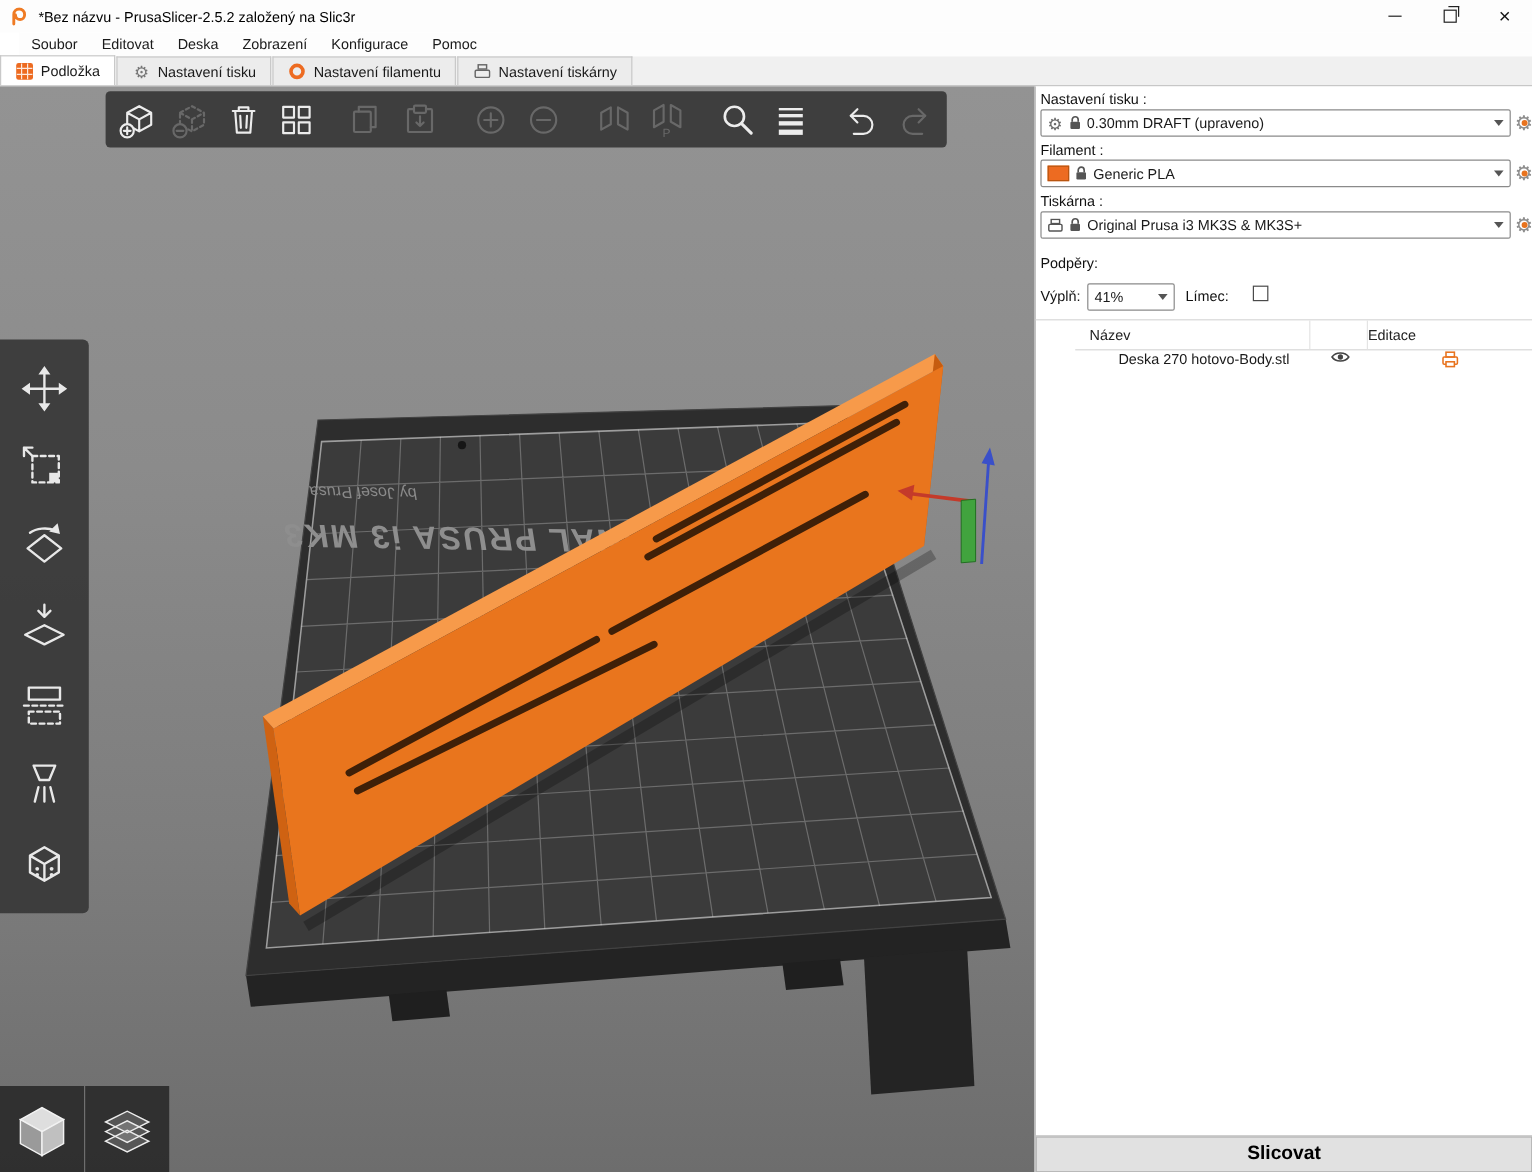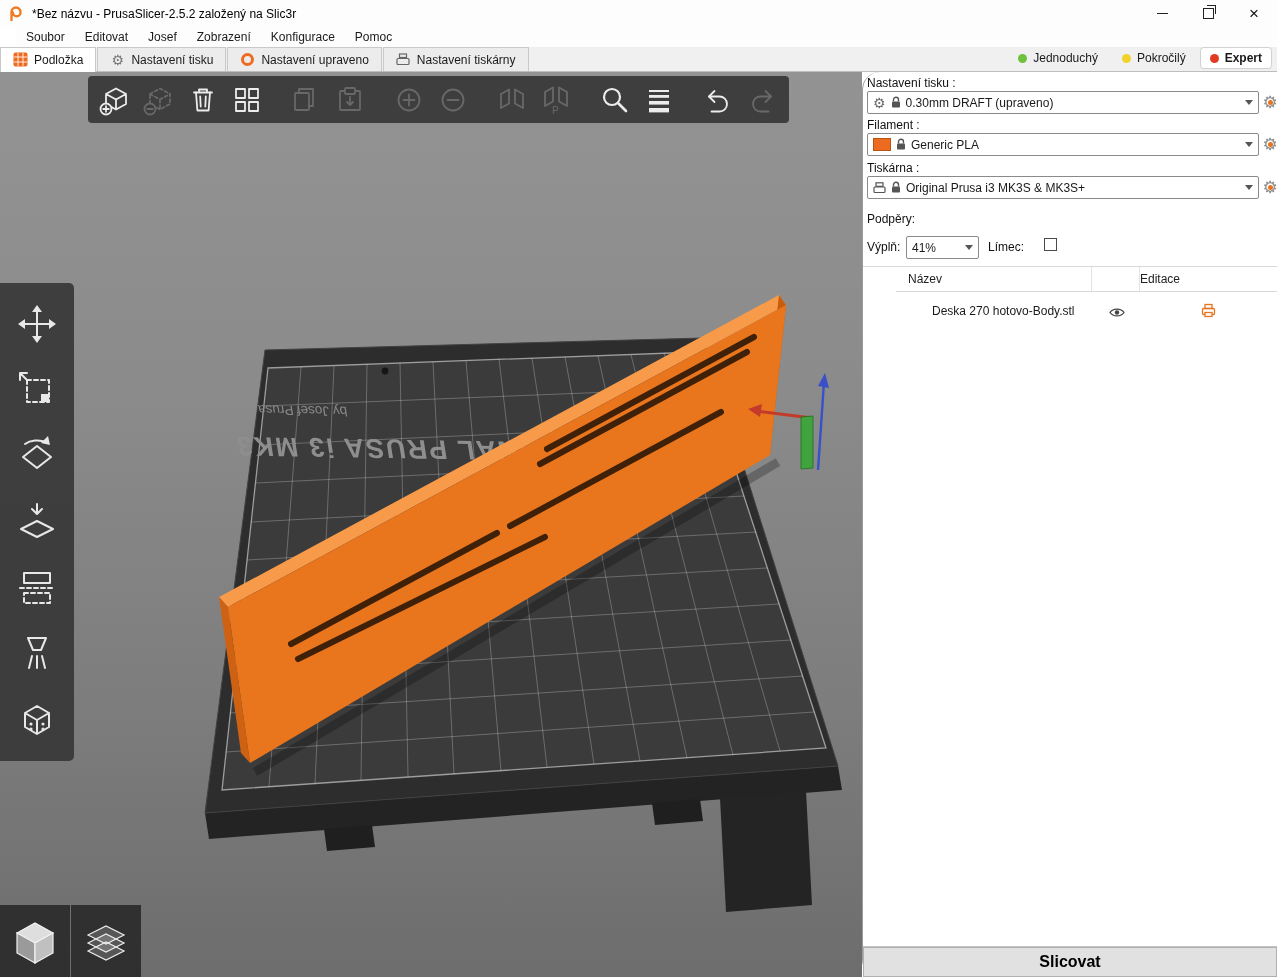--- a/index.html
+++ b/index.html
@@ -17,21 +17,21 @@
   .win-btn{width:46px;height:27px;display:flex;align-items:center;justify-content:center;color:#222;}
   .glyph-min{width:11px;height:1px;background:#222;display:block;}
   .glyph-restore{width:9px;height:9px;border:1px solid #222;position:relative;background:#fdfdfd;display:block;}
   .glyph-restore::before{content:"";position:absolute;top:-4px;left:3px;width:8px;height:8px;border:1px solid #222;border-bottom:none;border-left:none;}
   .glyph-close{font-size:17px;line-height:17px;color:#111;}
   
   .menubar{position:absolute;left:16px;top:27px;width:1277px;height:20px;background:#fdfdfd;display:flex;}
   .menu-item{padding:0 10px;line-height:20px;cursor:default;}
   
   .tabbar{position:absolute;left:0;top:47px;width:1277px;height:25px;background:#f0f0f0;
-    border-bottom:1px solid #bdbdbd;display:flex;align-items:center;box-sizing:border-box;}
+    border-bottom:1px solid #bdbdbd;display:flex;align-items:flex-end;box-sizing:border-box;}
   .tab{display:flex;align-items:center;gap:6px;padding:0 12px;height:24px;
     border:1px solid #c9c9c9;border-bottom:none;background:#ececec;box-sizing:border-box;margin-right:1px;}
   .tab.active{background:#fff;height:25px;}
   .tab-ico{width:15px;height:15px;display:inline-flex;align-items:center;justify-content:center;}
   .gear-glyph{font-size:14px;color:#767676;line-height:1;}
   .filament-ring{width:11px;height:11px;border:3px solid #ed6b21;border-radius:50%;box-sizing:content-box;width:7px;height:7px;}
   .modes{margin-left:auto;display:flex;align-items:center;gap:6px;margin-right:6px;margin-bottom:2px;}
   .mode{display:flex;align-items:center;gap:6px;padding:3px 9px;border-radius:3px;}
   .mode.active{background:#fff;box-shadow:0 0 0 1px #d2d2d2;font-weight:bold;}
   .dot{width:9px;height:9px;border-radius:50%;display:inline-block;}
@@ -51,41 +51,41 @@
   
   .toolbar-left{position:absolute;left:0;top:211px;width:74px;background:rgba(56,56,56,0.93);
     border-radius:0 5px 5px 0;padding:8px 0;display:flex;flex-direction:column;align-items:center;}
   .gz{width:62px;height:66px;display:flex;align-items:center;justify-content:center;border-radius:4px;}
   .gz svg{fill:none;stroke:#e8e8e8;stroke-width:2;stroke-linecap:round;stroke-linejoin:round;display:block;}
   
   .toolbar-view{position:absolute;left:0;bottom:0;display:flex;}
   .vb{width:70px;height:72px;background:rgba(42,42,42,0.92);display:flex;align-items:center;justify-content:center;margin-right:1px;}
   
   .sidebar{position:absolute;left:862px;top:0;width:415px;height:905px;background:#fff;
-    border-left:1px solid #9a9a9a;box-sizing:border-box;border-radius:18px;}
+    border-left:1px solid #9a9a9a;box-sizing:border-box;}
   .sb-label{position:absolute;left:4px;color:#111;}
   .combo{height:23px;border:1px solid #8a8a8a;border-radius:2px;background:#fff;
     display:flex;align-items:center;padding:0 5px;gap:5px;box-sizing:border-box;}
   .combo .txt{flex:1;white-space:nowrap;overflow:hidden;}
   .chev{width:0;height:0;border-left:4px solid transparent;border-right:4px solid transparent;border-top:5px solid #555;flex:0 0 auto;}
   .preset-row{position:absolute;left:4px;display:flex;align-items:center;}
   .preset-row .combo{width:392px;}
   .gear-btn{position:relative;width:18px;height:18px;margin-left:2px;display:flex;align-items:center;justify-content:center;
     font-size:17px;color:#8e8e8e;line-height:1;}
   .gear-btn::after{content:"";position:absolute;left:50%;top:50%;width:5px;height:5px;margin:-2.5px 0 0 -2.5px;border-radius:50%;background:#e8731e;}
   .swatch{width:18px;height:13px;background:#ed6b21;border:1px solid #b85510;box-sizing:border-box;flex:0 0 auto;}
   .combo-gear{font-size:14px;color:#6a6a6a;line-height:1;flex:0 0 auto;}
   .checkbox{width:13px;height:13px;border:1px solid #4a4a4a;background:#fff;box-sizing:border-box;}
   
   .obj-table{position:absolute;left:0;right:0;top:194px;border-top:1px solid #d8d8d8;padding-left:33px;}
   .obj-head{display:flex;height:24px;align-items:center;border-bottom:1px solid #d8d8d8;color:#222;}
   .obj-head .c-name{flex:1;padding-left:12px;border-right:1px solid #e4e4e4;height:100%;display:flex;align-items:center;}
   .obj-head .c-eye{width:47px;border-right:1px solid #e4e4e4;height:100%;}
   .obj-head .c-edit{width:137px;}
-  .obj-row{display:flex;height:26px;align-items:flex-end;}
+  .obj-row{display:flex;height:26px;align-items:flex-start;}
   .obj-row .r-name{flex:1;padding-left:36px;display:flex;align-items:center;}
   .obj-row .cell-eye{width:47px;display:flex;justify-content:center;}
   .obj-row .cell-edit{width:137px;display:flex;justify-content:center;}
   
   .slice-bar{position:absolute;left:0;right:0;bottom:0;height:30px;border-top:1px solid #c4c4c4;}
   .slice-btn{width:100%;height:100%;background:#e1e1e1;border:1px solid #b0b0b0;box-sizing:border-box;
     font-weight:bold;font-size:16px;display:flex;align-items:center;justify-content:center;color:#000;}
 </style>
 </head>
 <body>
@@ -104,21 +104,21 @@
       </div>
     <div class="win-btn">
         <span class="glyph-close">×</span>
       </div>
   </div>
 </div>
 
 <div class="menubar">
   <span class="menu-item">Soubor</span>
   <span class="menu-item">Editovat</span>
-  <span class="menu-item">Josef</span>
+  <span class="menu-item">Deska</span>
   <span class="menu-item">Zobrazení</span>
   <span class="menu-item">Konfigurace</span>
   <span class="menu-item">Pomoc</span>
 </div>
 
 <div class="tabbar">
   <div class="tab active">
     <span class="tab-ico">
       <svg width="15" height="15" viewBox="0 0 15 15">
           <rect x="0.5" y="0.5" width="14" height="14" rx="2" fill="#ed6b21"></rect>
@@ -128,44 +128,30 @@
     <span>Podložka</span>
   </div>
   <div class="tab">
     <span class="tab-ico gear-glyph">⚙</span>
     <span>Nastavení tisku</span>
   </div>
   <div class="tab">
     <span class="tab-ico">
         <span class="filament-ring"></span>
       </span>
-    <span>Nastavení upraveno</span>
+    <span>Nastavení filamentu</span>
   </div>
   <div class="tab">
     <span class="tab-ico">
       <svg width="14" height="13" viewBox="0 0 14 13">
           <rect x="3.5" y="1" width="7" height="3.5" fill="none" stroke="#666" stroke-width="1.2"></rect>
           <rect x="1" y="5.5" width="12" height="6" rx="1" fill="none" stroke="#666" stroke-width="1.2"></rect>
         </svg>
     </span>
     <span>Nastavení tiskárny</span>
-  </div>
-  <div class="modes">
-    <div class="mode">
-      <span class="dot dot-simple"></span>
-      <span>Jednoduchý</span>
-    </div>
-    <div class="mode">
-      <span class="dot dot-adv"></span>
-      <span>Pokročilý</span>
-    </div>
-    <div class="mode active">
-      <span class="dot dot-expert"></span>
-      <span>Expert</span>
-    </div>
   </div>
 </div>
 
 <div class="main">
 
   <div class="viewport">
     <svg class="scene" width="862" height="905" viewBox="0 72 862 905">
 
       <g>
         <polygon points="205,813 838,766 842,790 209,839" fill="#232323"></polygon>

